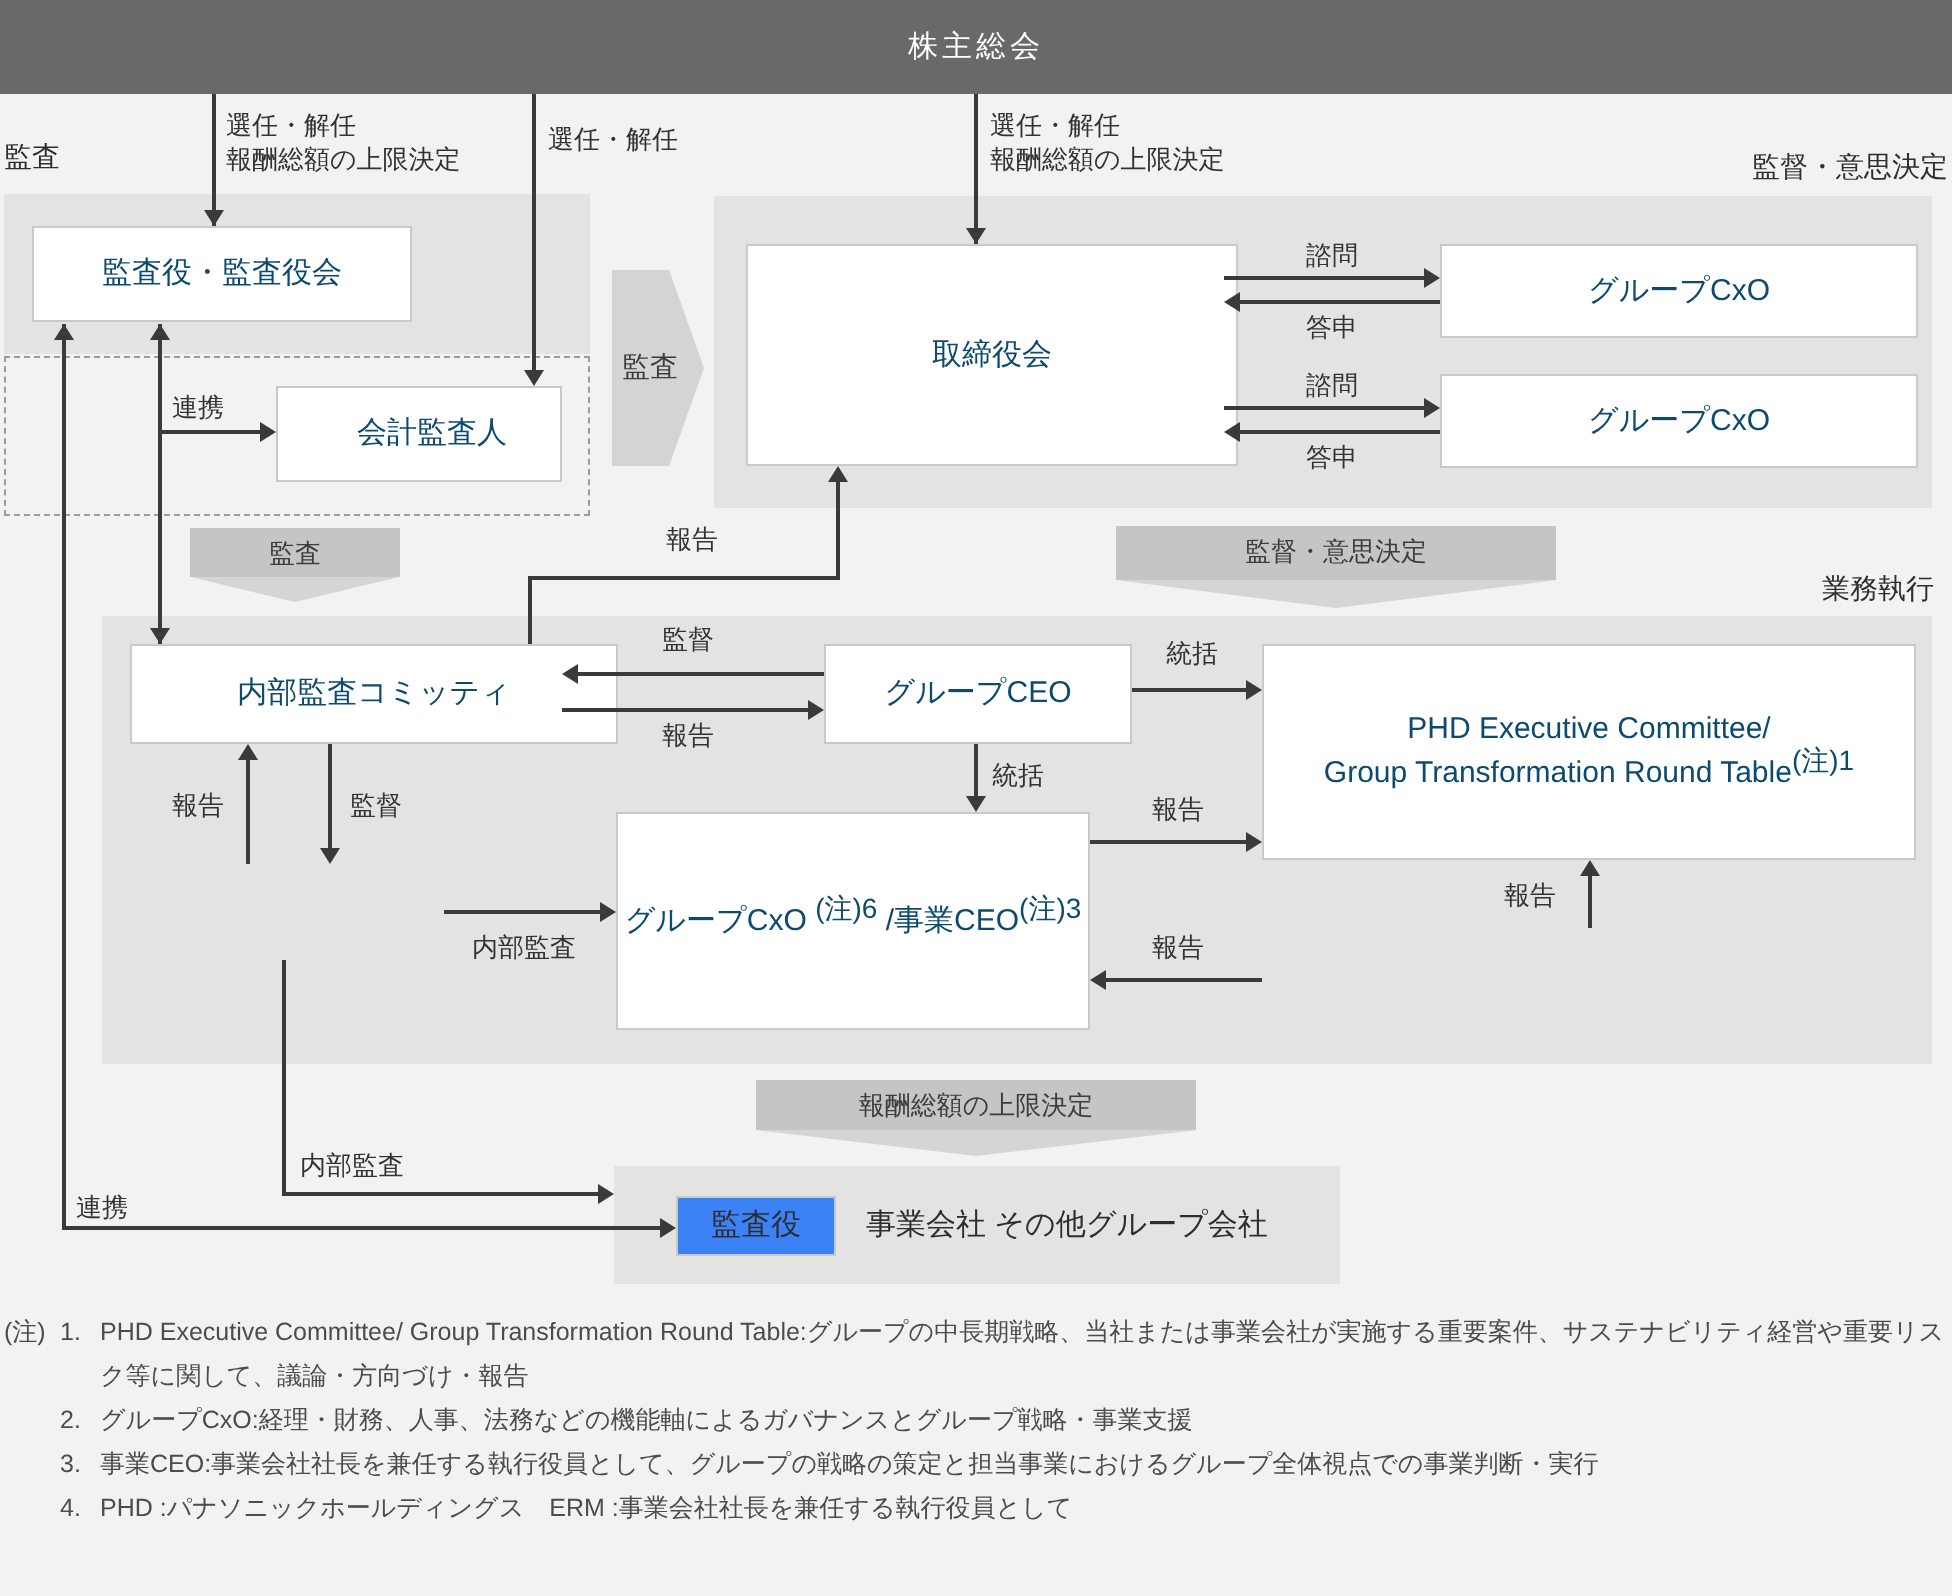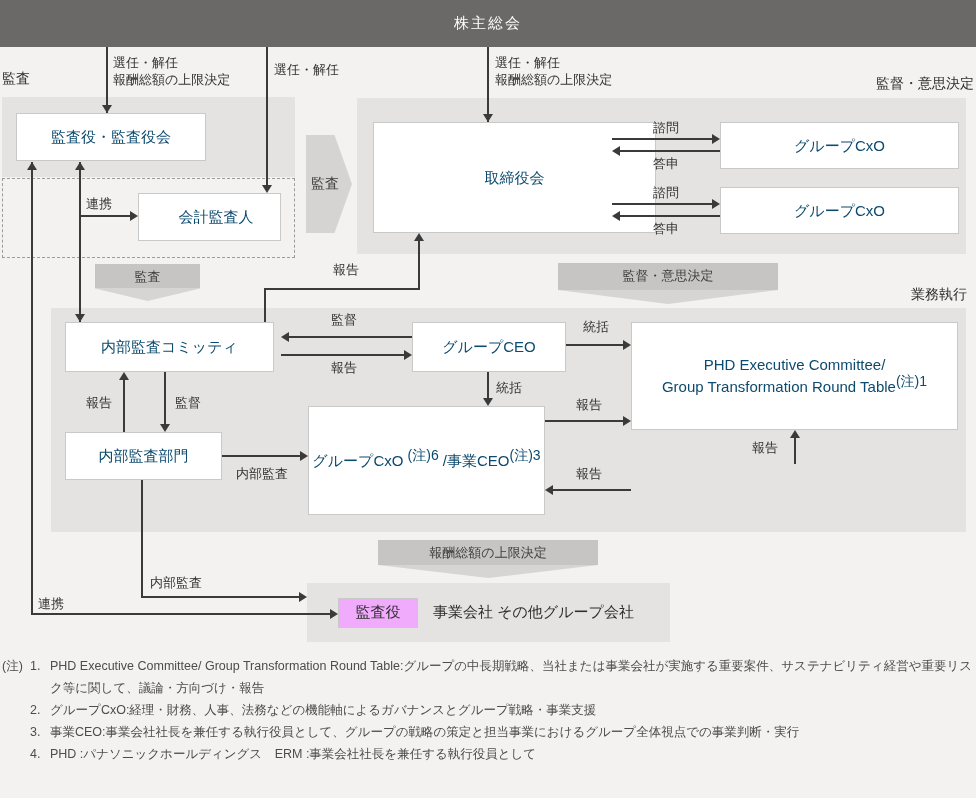--- a/index.html
+++ b/index.html
@@ -30,21 +30,21 @@
   .ctr{text-align:center;}
   .banner{position:absolute;box-sizing:border-box;display:flex;justify-content:center;align-items:flex-start;
     padding-top:4px;font-size:13px;color:#3d3d3d;
     clip-path:polygon(0 0,100% 0,100% 66%,50% 100%,0 66%);
     background:linear-gradient(to bottom,#c7c5c3 0,#c7c5c3 66%,#d7d5d3 66%,#d7d5d3 100%);}
   .rarrow{position:absolute;box-sizing:border-box;display:flex;align-items:center;justify-content:center;
     font-size:14px;color:#3d3d3d;clip-path:polygon(0 0,62% 0,100% 50%,62% 100%,0 100%);
     background:#d6d4d2;padding-right:8px;}
   sup.ref{font-size:14px;vertical-align:super;line-height:0;}
   .subrow{position:absolute;display:flex;align-items:center;background:var(--panel);box-sizing:border-box;padding-left:31px;}
-  .subbox{width:80px;height:30px;background:#f0abfc;border:1px solid var(--boxborder);box-sizing:border-box;
+  .subbox{width:80px;height:30px;background:#3b82f6;border:1px solid var(--boxborder);box-sizing:border-box;
     display:flex;align-items:center;justify-content:center;font-size:15px;color:#2e2e2e;}
   .sublbl{margin-left:15px;font-size:15px;color:#2e2e2e;}
   .notes{position:absolute;left:2px;top:655px;width:973px;display:flex;
     font-size:12.5px;line-height:22px;color:#4c4c4c;}
   .note-prefix{width:28px;flex:none;}
   .note-items{flex:1;}
   .note-item{display:flex;}
   .note-num{width:20px;flex:none;}
   .note-text{flex:1;}
 </style>
@@ -74,37 +74,36 @@
   </div>
   <div class="banner" style="left:378px;top:540px;width:220px;height:38px;">
     <span>報酬総額の上限決定</span>
   </div>
   <div class="rarrow" style="left:306px;top:135px;width:46px;height:98px;">
     <span>監査</span>
   </div>
 
   <div class="box" style="left:16px;top:113px;width:190px;height:48px;">監査役・監査役会</div>
   <div class="box" style="left:138px;top:193px;width:143px;height:48px;padding-left:13px;">会計監査人</div>
-  <div class="box" style="left:373px;top:122px;width:283px;height:111px;">取締役会</div>
+  <div class="box" style="left:373px;top:122px;width:246px;height:111px;">取締役会</div>
   <div class="box" style="left:720px;top:122px;width:239px;height:47px;">グループCxO</div>
   <div class="box" style="left:720px;top:187px;width:239px;height:47px;">グループCxO</div>
-  <div class="box" style="left:65px;top:322px;width:209px;height:50px;">内部監査コミッティ</div>
+  <div class="box" style="left:65px;top:322px;width:244px;height:50px;">内部監査コミッティ</div>
   <div class="box" style="left:412px;top:322px;width:154px;height:50px;">グループCEO</div>
   <div class="box" style="left:631px;top:322px;width:327px;height:108px;">
     <div>
       <div><span>PHD Executive Committee/</span></div>
       <div><span>Group Transformation Round Table</span><sup class="ref">(注)1</sup></div>
     </div>
   </div>
   <div class="box" style="left:308px;top:406px;width:237px;height:109px;">
     <div>
       <span>グループCxO </span><sup class="ref">(注)6</sup><span> /事業CEO</span><sup class="ref">(注)3</sup>
     </div>
   </div>
-  <div class="box" style="left:65px;top:432px;width:157px;height:48px;">内部監査部門</div>
 
   <div class="subrow" style="left:307px;top:583px;width:363px;height:59px;">
     <div class="subbox">監査役</div>
     <div class="sublbl">事業会社 その他グループ会社</div>
   </div>
 
   <div class="vl" style="left:106px;top:47px;height:66px;"></div>
   <div class="ah d" style="left:102px;top:105px;"></div>
   <div class="vl" style="left:266px;top:47px;height:138px;"></div>
   <div class="ah d" style="left:262px;top:185px;"></div>

